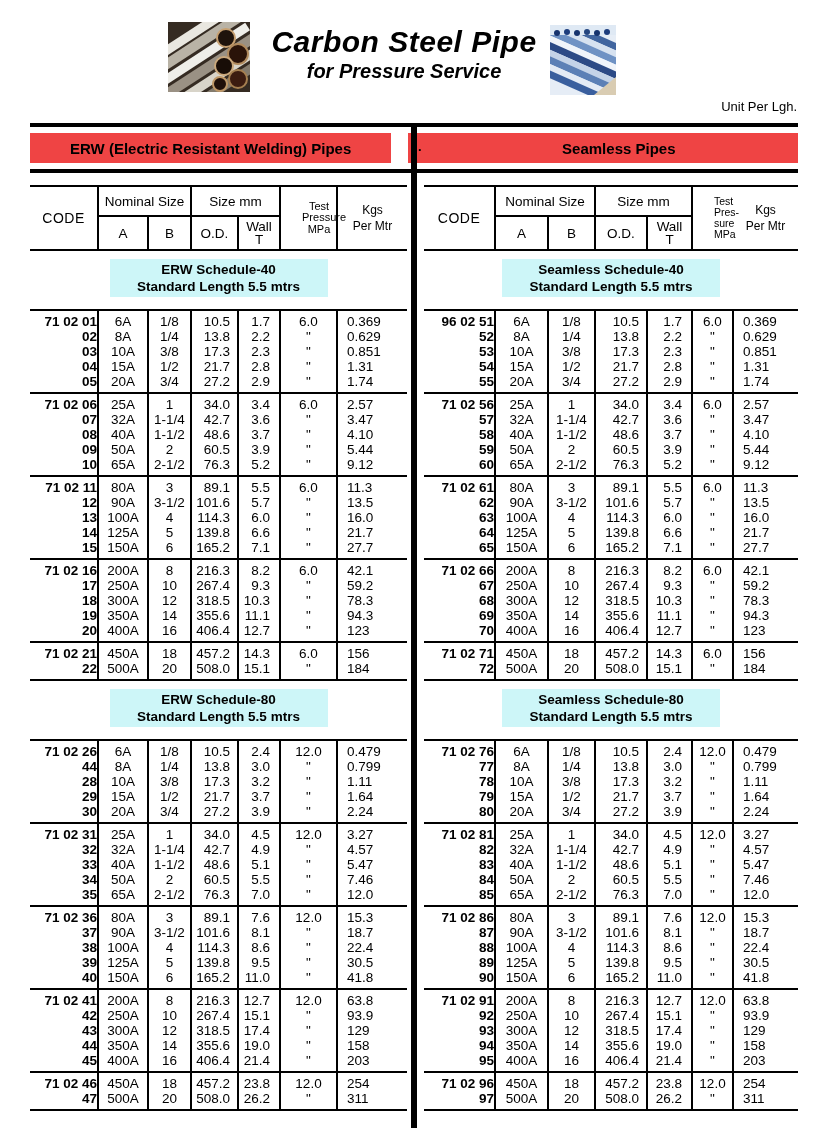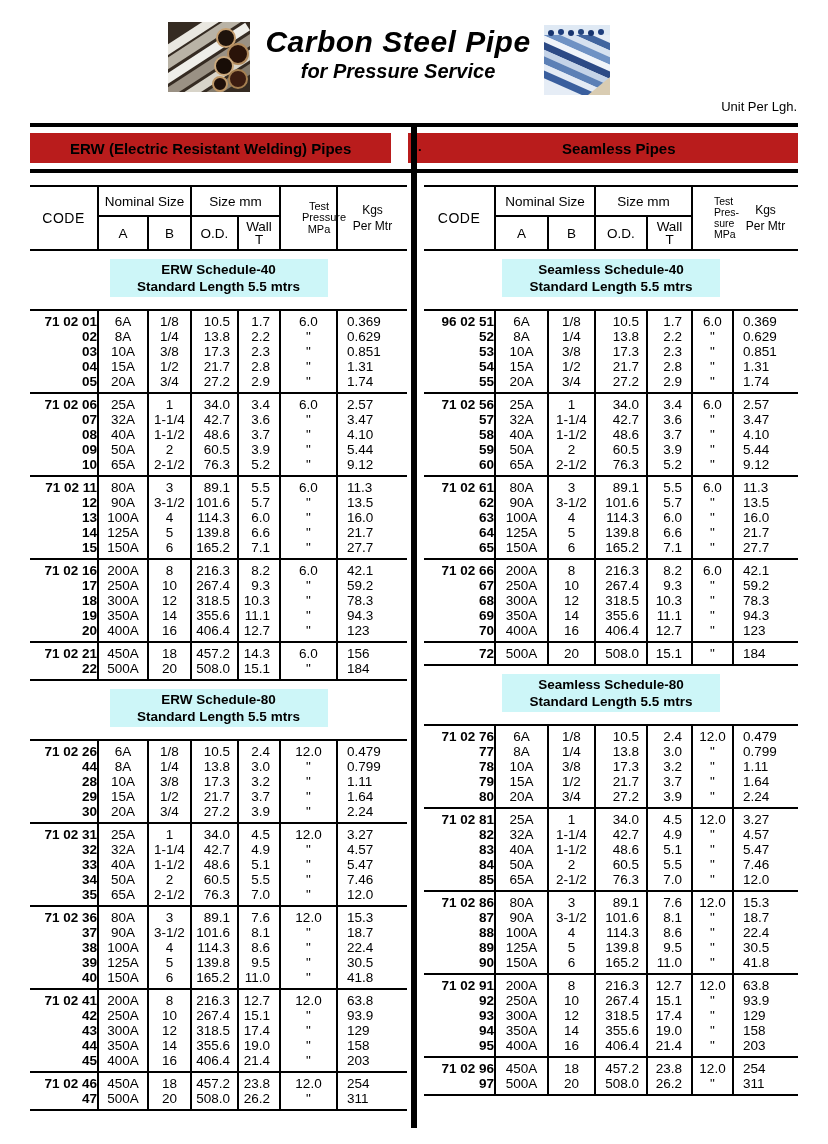--- a/index.html
+++ b/index.html
@@ -6,29 +6,29 @@
   body{
     width:828px;height:1144px;background:#fff;color:#000;
     font-family:"Liberation Sans",sans-serif;overflow:hidden;position:relative;
   }
   
   .top{position:relative;height:123px;}
   .brand{position:absolute;left:168px;top:22px;display:flex;align-items:flex-start;}
   .photo{display:block;}
   .photo-l{width:82px;height:70px;}
   .photo-r{width:66px;height:70px;margin-top:3px;}
-  .titles{width:276px;text-align:center;margin:3px 8px 0 10px;}
+  .titles{width:276px;text-align:center;margin:3px 8px 0 16px;}
   .title{font-size:30px;font-weight:bold;font-style:italic;line-height:34px;letter-spacing:.5px;white-space:nowrap;}
   .subtitle{font-size:20px;font-weight:bold;font-style:italic;line-height:25px;white-space:nowrap;}
   .unit{position:absolute;right:31px;top:99px;font-size:13px;}
   
   .content{position:relative;margin-left:30px;width:768px;}
   .hrule{height:4px;background:#000;}
   .bands{display:flex;margin:6px 0;height:30px;}
-  .band{background:#b91c1c;display:flex;align-items:center;justify-content:center;
+  .band{background:#ef4444;display:flex;align-items:center;justify-content:center;
         font-weight:bold;font-size:15px;}
   .band.l{width:377px;}
   .bands .gap{width:17px;}
   .band.r{width:374px;padding-left:32px;}
   .divider{position:absolute;left:381px;top:0;width:6px;height:1005px;background:#000;}
   .stray{position:absolute;left:388px;top:16px;font-size:13px;font-weight:bold;}
   .cols{display:flex;align-items:flex-start;}
   .col-l{width:377px;}
   .col-r{width:374px;margin-left:17px;}
   
@@ -843,20 +843,29 @@
               <td class="c1">400A</td>
               <td class="c2">16</td>
               <td class="c3">406.4</td>
               <td class="c4">12.7</td>
               <td class="c5">"</td>
               <td class="c6">123</td>
             </tr>
           </tbody>
           <tbody class="grp">
             <tr>
+              <td class="c0">71 02 71</td>
+              <td class="c1">450A</td>
+              <td class="c2">18</td>
+              <td class="c3">457.2</td>
+              <td class="c4">14.3</td>
+              <td class="c5">6.0</td>
+              <td class="c6">156</td>
+            </tr>
+            <tr>
               <td class="c0">72</td>
               <td class="c1">500A</td>
               <td class="c2">20</td>
               <td class="c3">508.0</td>
               <td class="c4">15.1</td>
               <td class="c5">"</td>
               <td class="c6">184</td>
             </tr>
           </tbody>
         </table>

